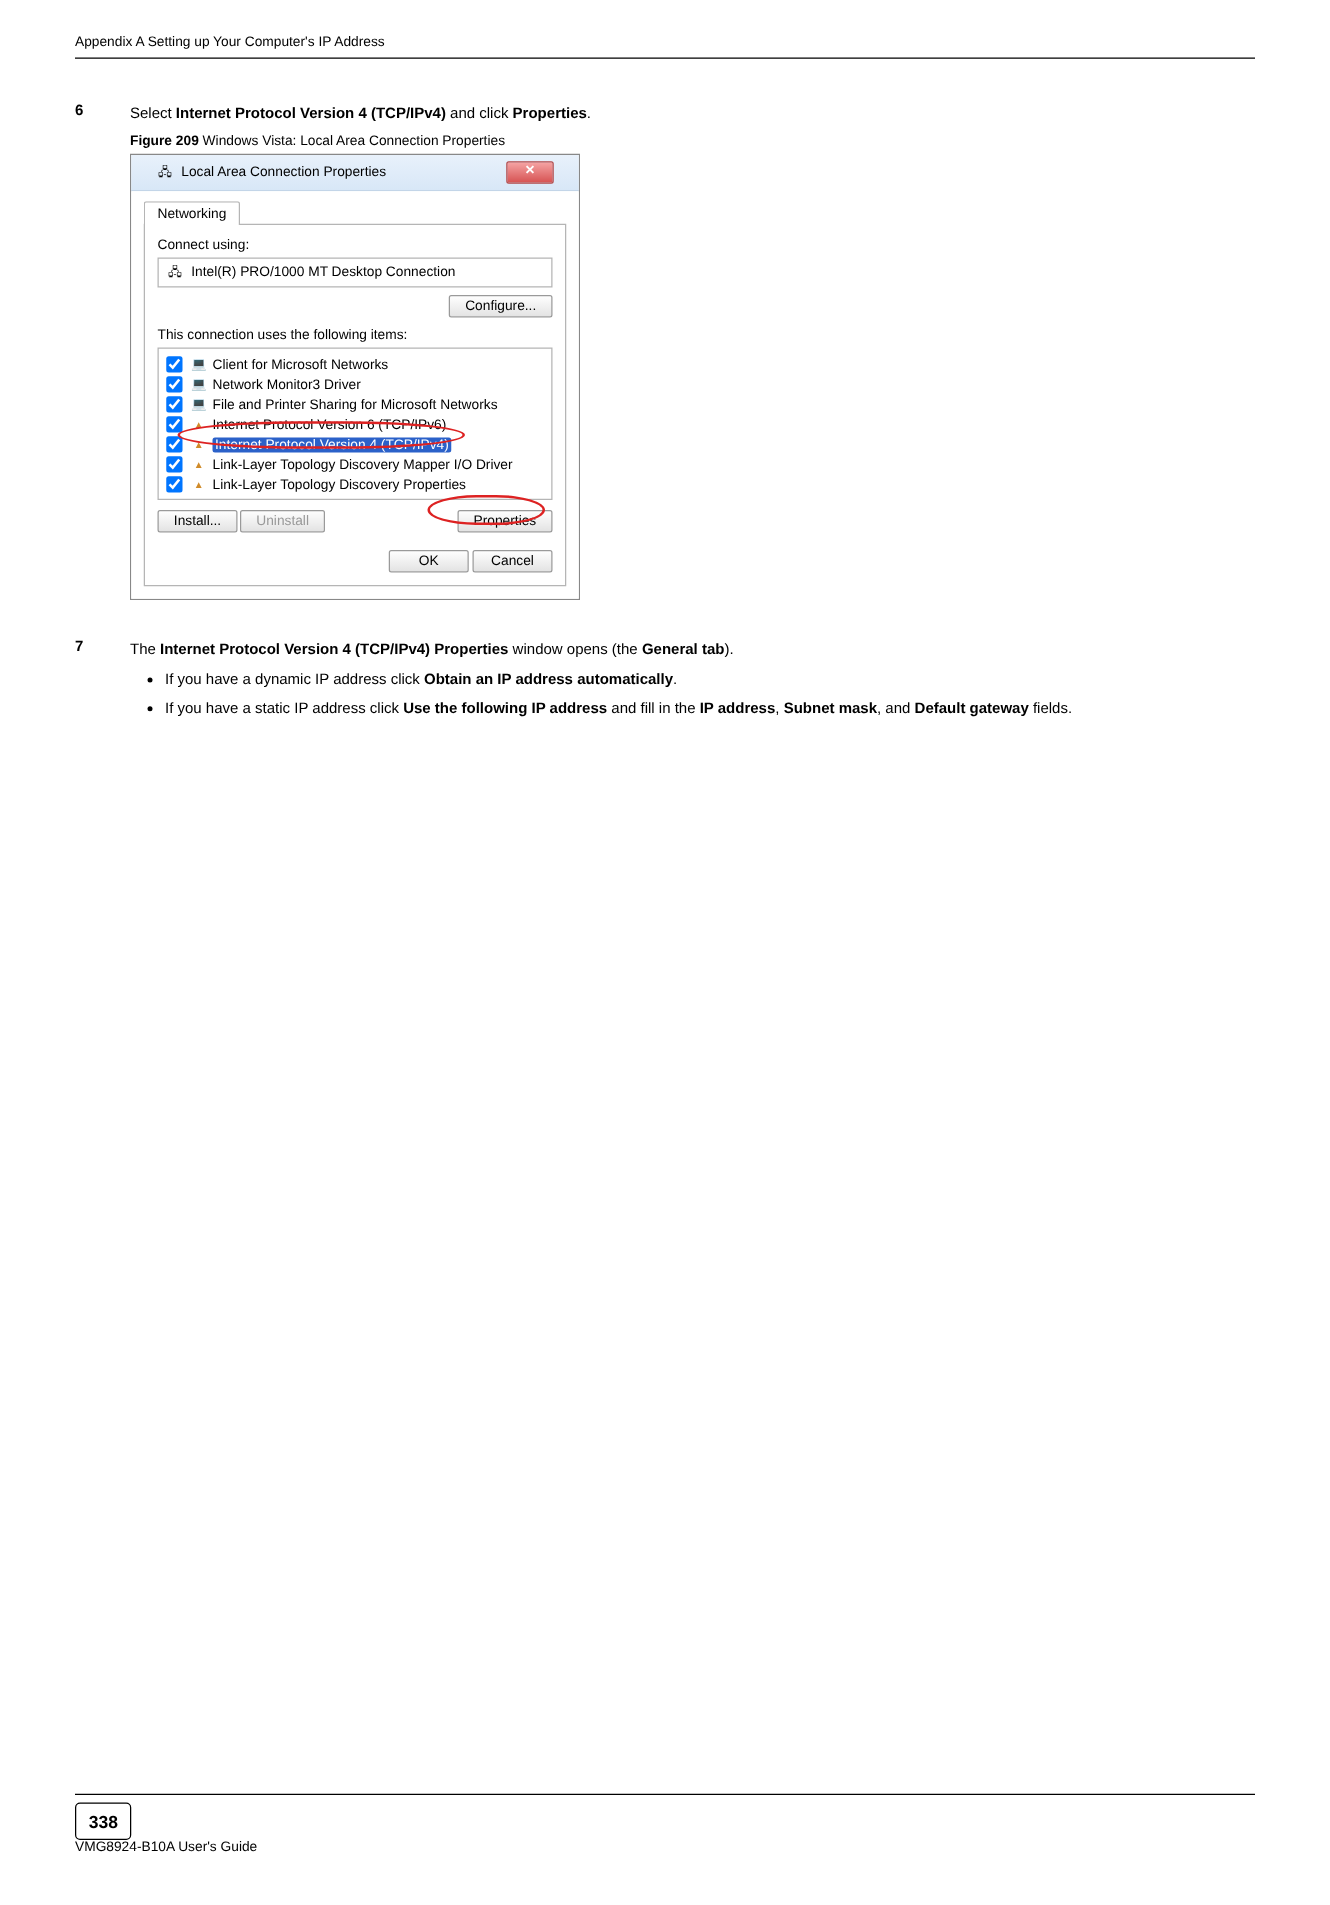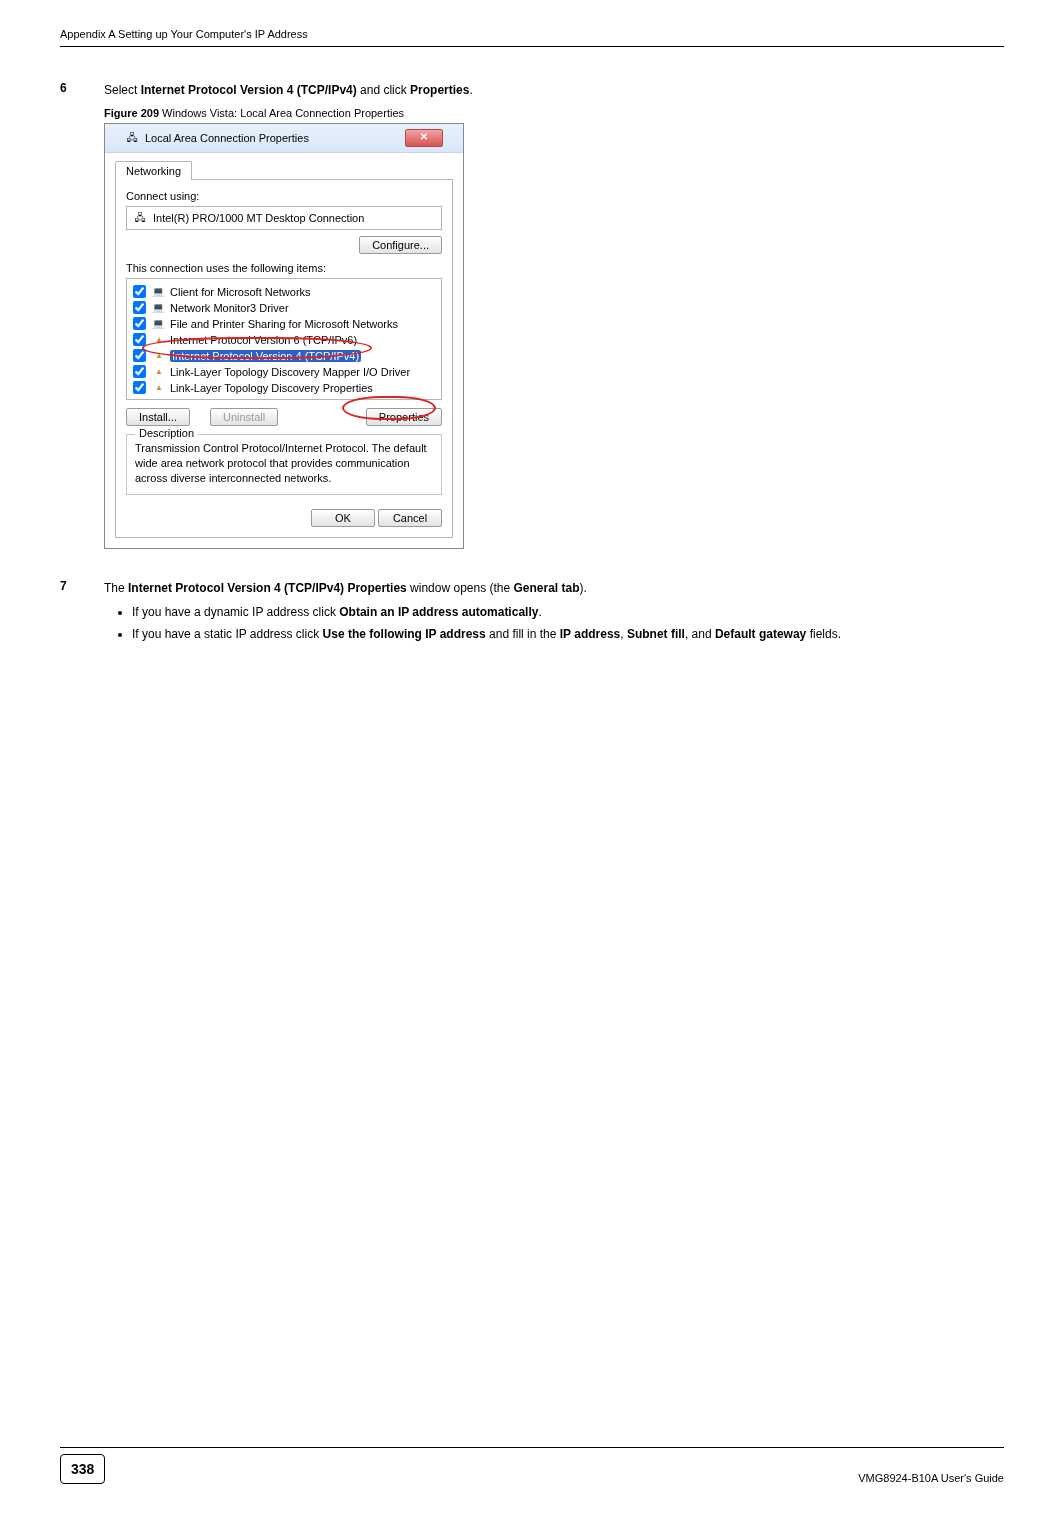--- a/index.html
+++ b/index.html
@@ -140,21 +140,21 @@
     }
     .ico {
       width:14px;height:14px;display:inline-flex;align-items:center;justify-content:center;
       font-size:10px;
     }
     .red-oval {
       border:2px solid #d22;
       border-radius:50%/60%;
       position:absolute;
     }
-    .btn-row { display:flex; gap:20px; margin-bottom:8px; }
+    .btn-row { display:flex; gap:2px; margin-bottom:8px; }
     .group {
       border:1px solid #c7c7c7;
       padding:6px 8px 8px 8px;
       margin-bottom:8px;
       position:relative;
     }
     .group-title {
       position:absolute;
       top:-8px;left:8px;
       background:#fff;
@@ -178,21 +178,22 @@
       right: 60px;
     }
     .footer-rule {
       border:none;
       border-top:1px solid #000;
       margin-bottom:6px;
     }
     .footer-row {
       display:flex;
       justify-content:space-between;
-      align-items:flex-end;
+      align-items:flex-start;
+      flex-direction:column;
     }
     .pageno {
       display:inline-block;
       border:1px solid #000;
       padding:6px 10px;
       border-radius:4px;
       font-weight:bold;
       font-size:14px;
     }
     .guide { font-size:11px; }
@@ -286,24 +287,20 @@
           <div class="red-oval oval1"></div>
         </div>
 
         <div class="btn-row btn-rel">
           <span class="btn">Install...</span>
           <span class="btn disabled">Uninstall</span>
           <span class="btn" style="margin-left:auto;">Properties</span>
           <div class="oval2"></div>
         </div>
 
-        <div class="group">
-          <span class="group-title">Description</span>
-          <div class="desc-text">Transmission Control Protocol/Internet Protocol. The default wide area network protocol that provides communication across diverse interconnected networks.</div>
-        </div>
 
         <div class="dlg-footer">
           <span class="btn">OK</span>
           <span class="btn">Cancel</span>
         </div>
       </div>
     </div>
   </div>
 
   <div class="step">
@@ -311,21 +308,21 @@
     <div class="step-text">
       <span>The </span><b>Internet Protocol Version 4 (TCP/IPv4) Properties</b><span> window opens (the </span><b>General tab</b><span>).</span>
     </div>
   </div>
 
   <ul class="bullets">
     <li>
       <span>If you have a dynamic IP address click </span><b>Obtain an IP address automatically</b><span>.</span>
     </li>
     <li>
-      <span>If you have a static IP address click </span><b>Use the following IP address</b><span> and fill in the </span><b>IP address</b><span>, </span><b>Subnet fill</b><span>, and </span><b>Default gateway</b><span> fields.</span>
+      <span>If you have a static IP address click </span><b>Use the following IP address</b><span> and fill in the </span><b>IP address</b><span>, </span><b>Subnet mask</b><span>, and </span><b>Default gateway</b><span> fields.</span>
     </li>
   </ul>
 
 </div>
 
 <div class="page-footer">
   <hr class="footer-rule">
   <div class="footer-row">
     <span class="pageno">338</span>
     <span class="guide">VMG8924-B10A User's Guide</span>

